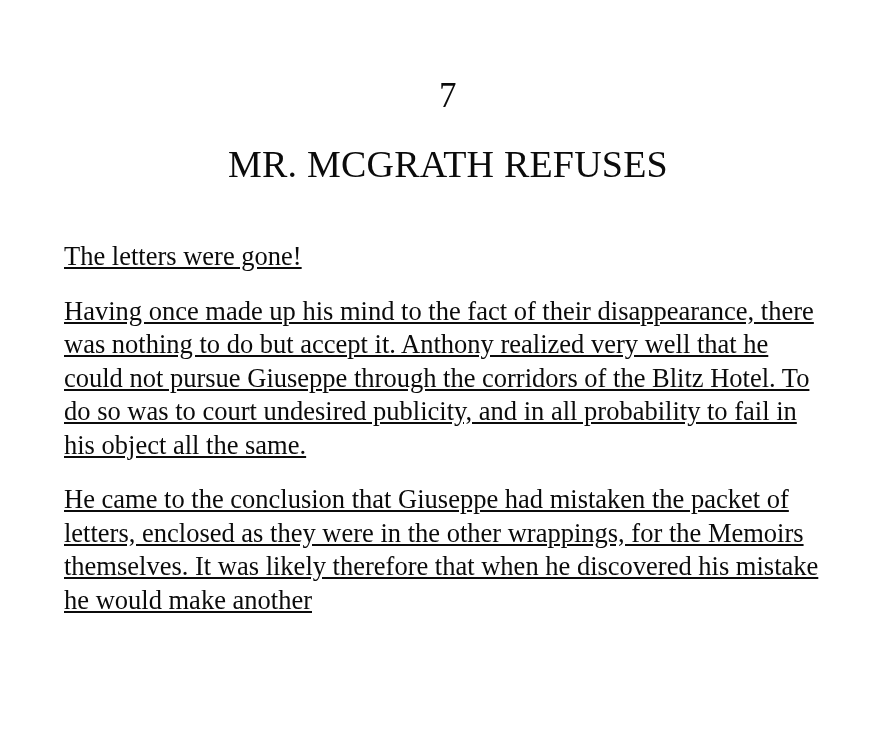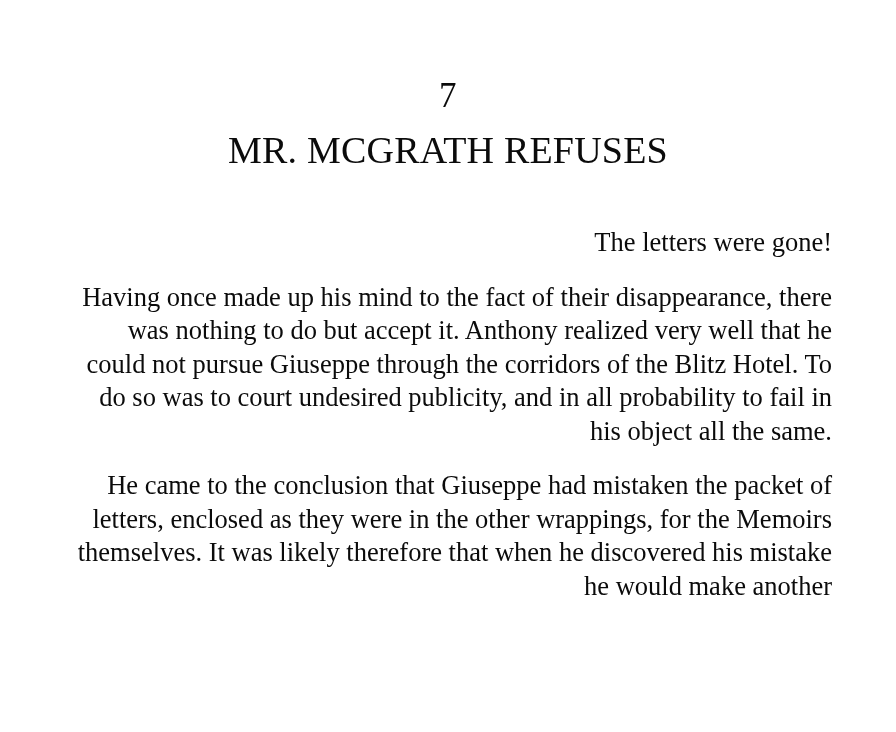--- a/index.html
+++ b/index.html
@@ -28,37 +28,38 @@
   }
   .chapter-number {
     font-size: 35px;
     line-height: 44px;
     letter-spacing: 0.5px;
   }
   .chapter-title {
     font-size: 38px;
     line-height: 52px;
     letter-spacing: 0.2px;
-    margin-top: 6px;
+    margin-top: 20px;
   }
   .chapter-title .line {
     display: block;
     white-space: nowrap;
   }
   .body-text {
     margin: 0;
     padding: 0 64px 0 64px;
     padding-top: 50px;
   }
   .para {
     font-size: 26.5px;
     line-height: 33.5px;
     margin: 0 0 21px 0;
     max-width: 790px;
-    text-align: right;
+    text-align: left;
+    text-decoration: underline;
   }
   .para:last-child {
     margin-bottom: 16px;
   }
 </style>
 </head>
 <body>
 
 <div class="page">
 

